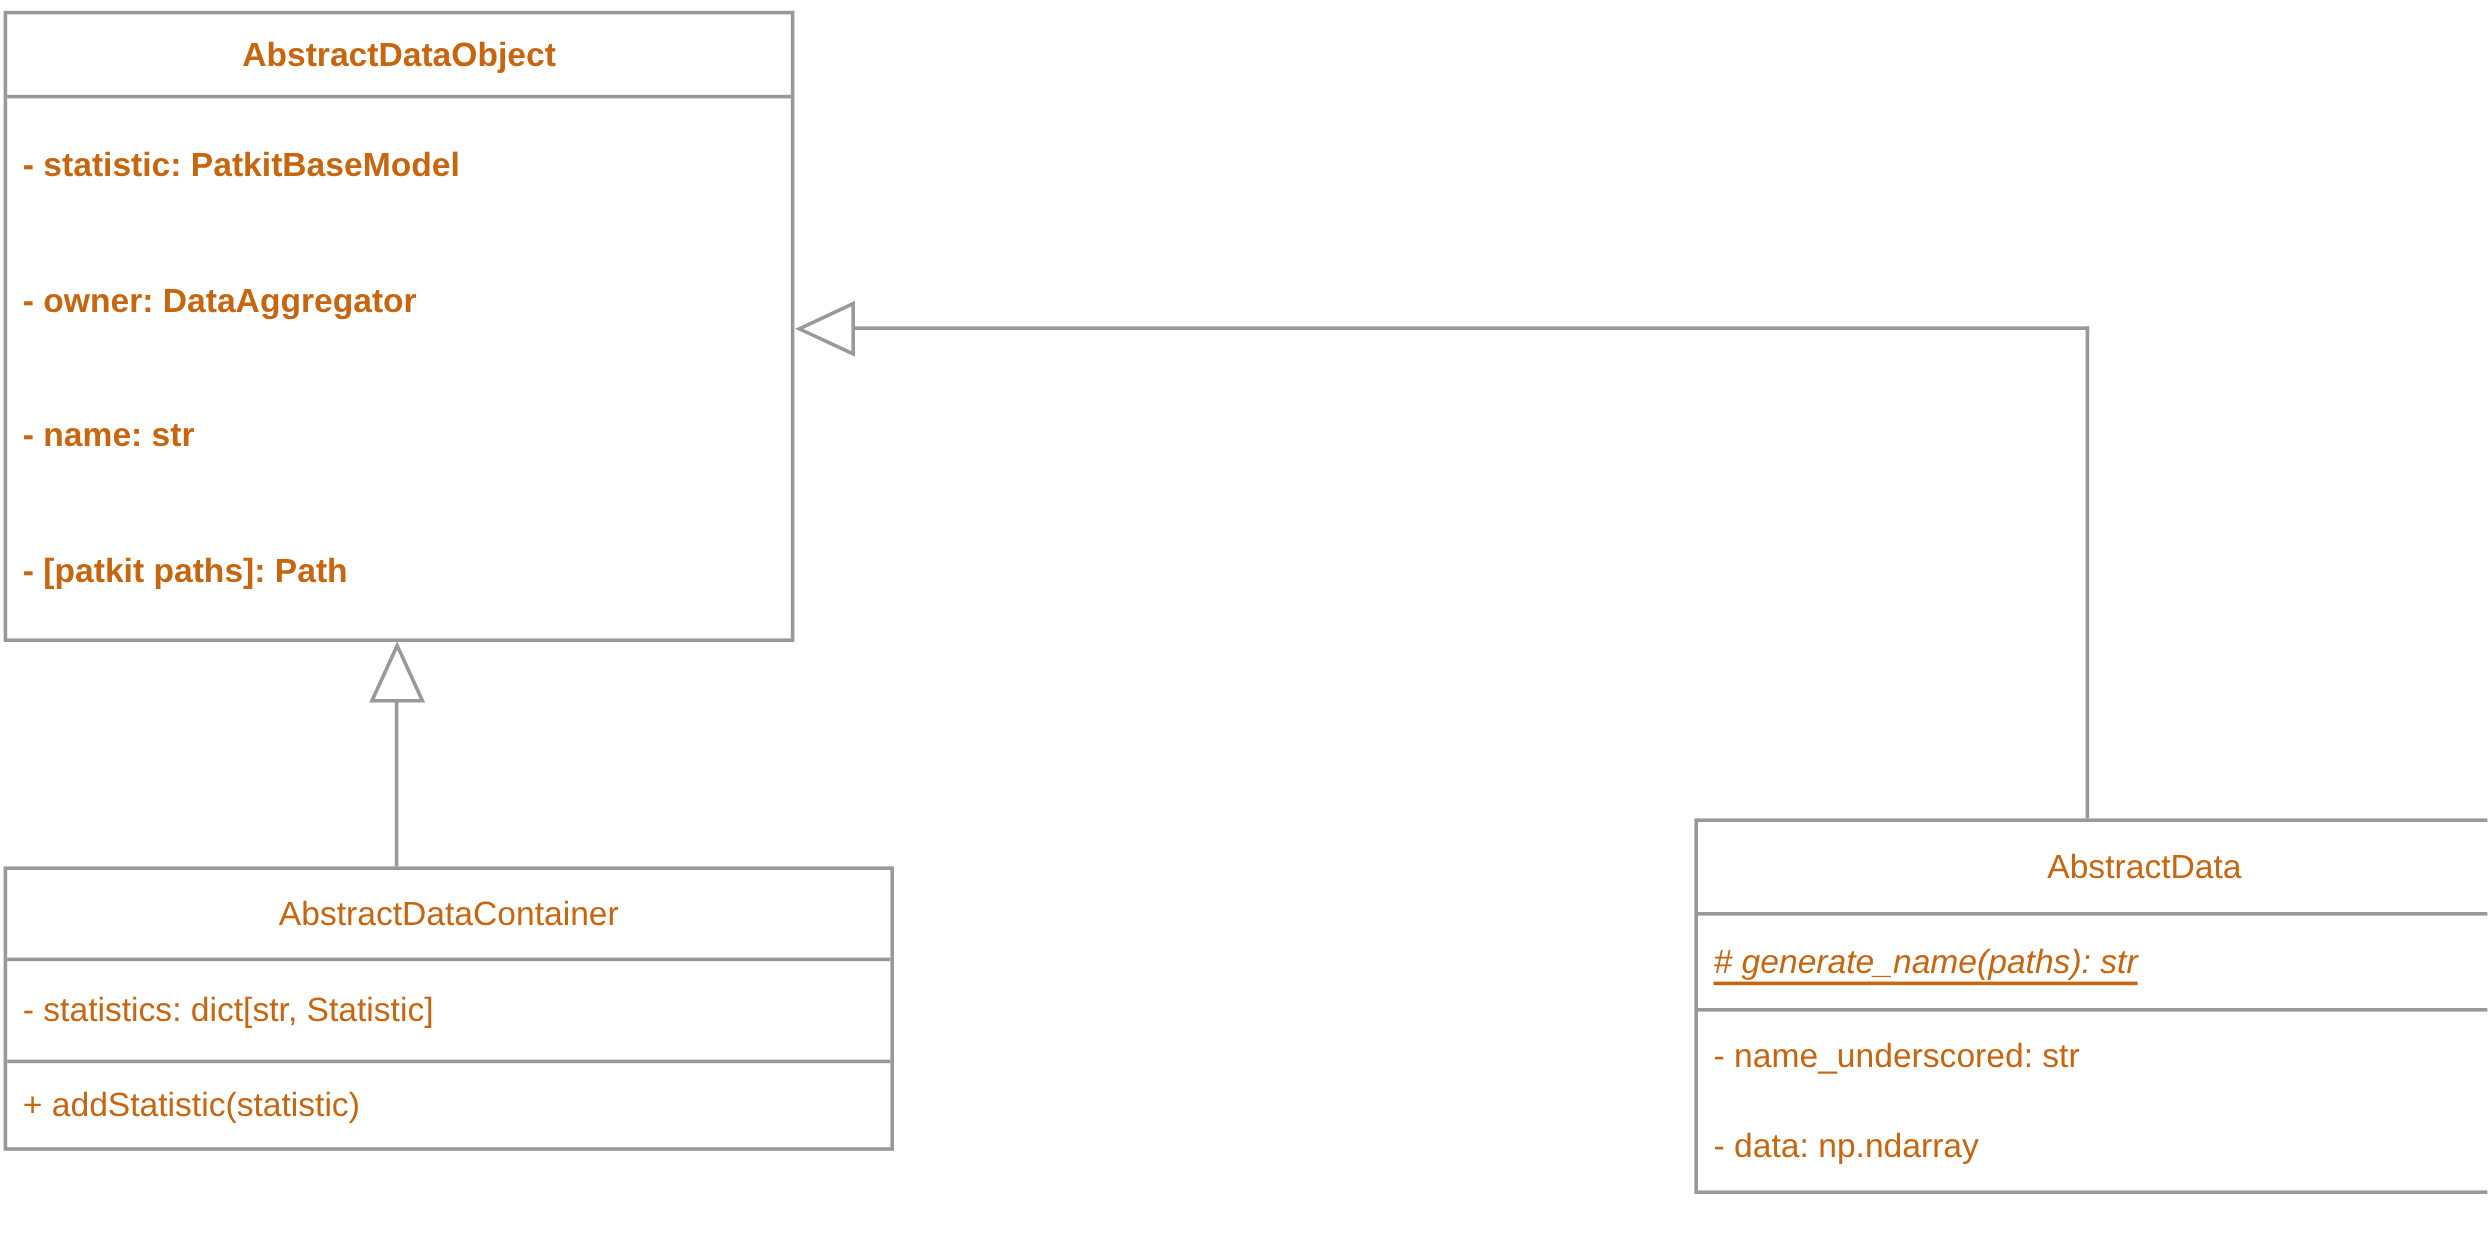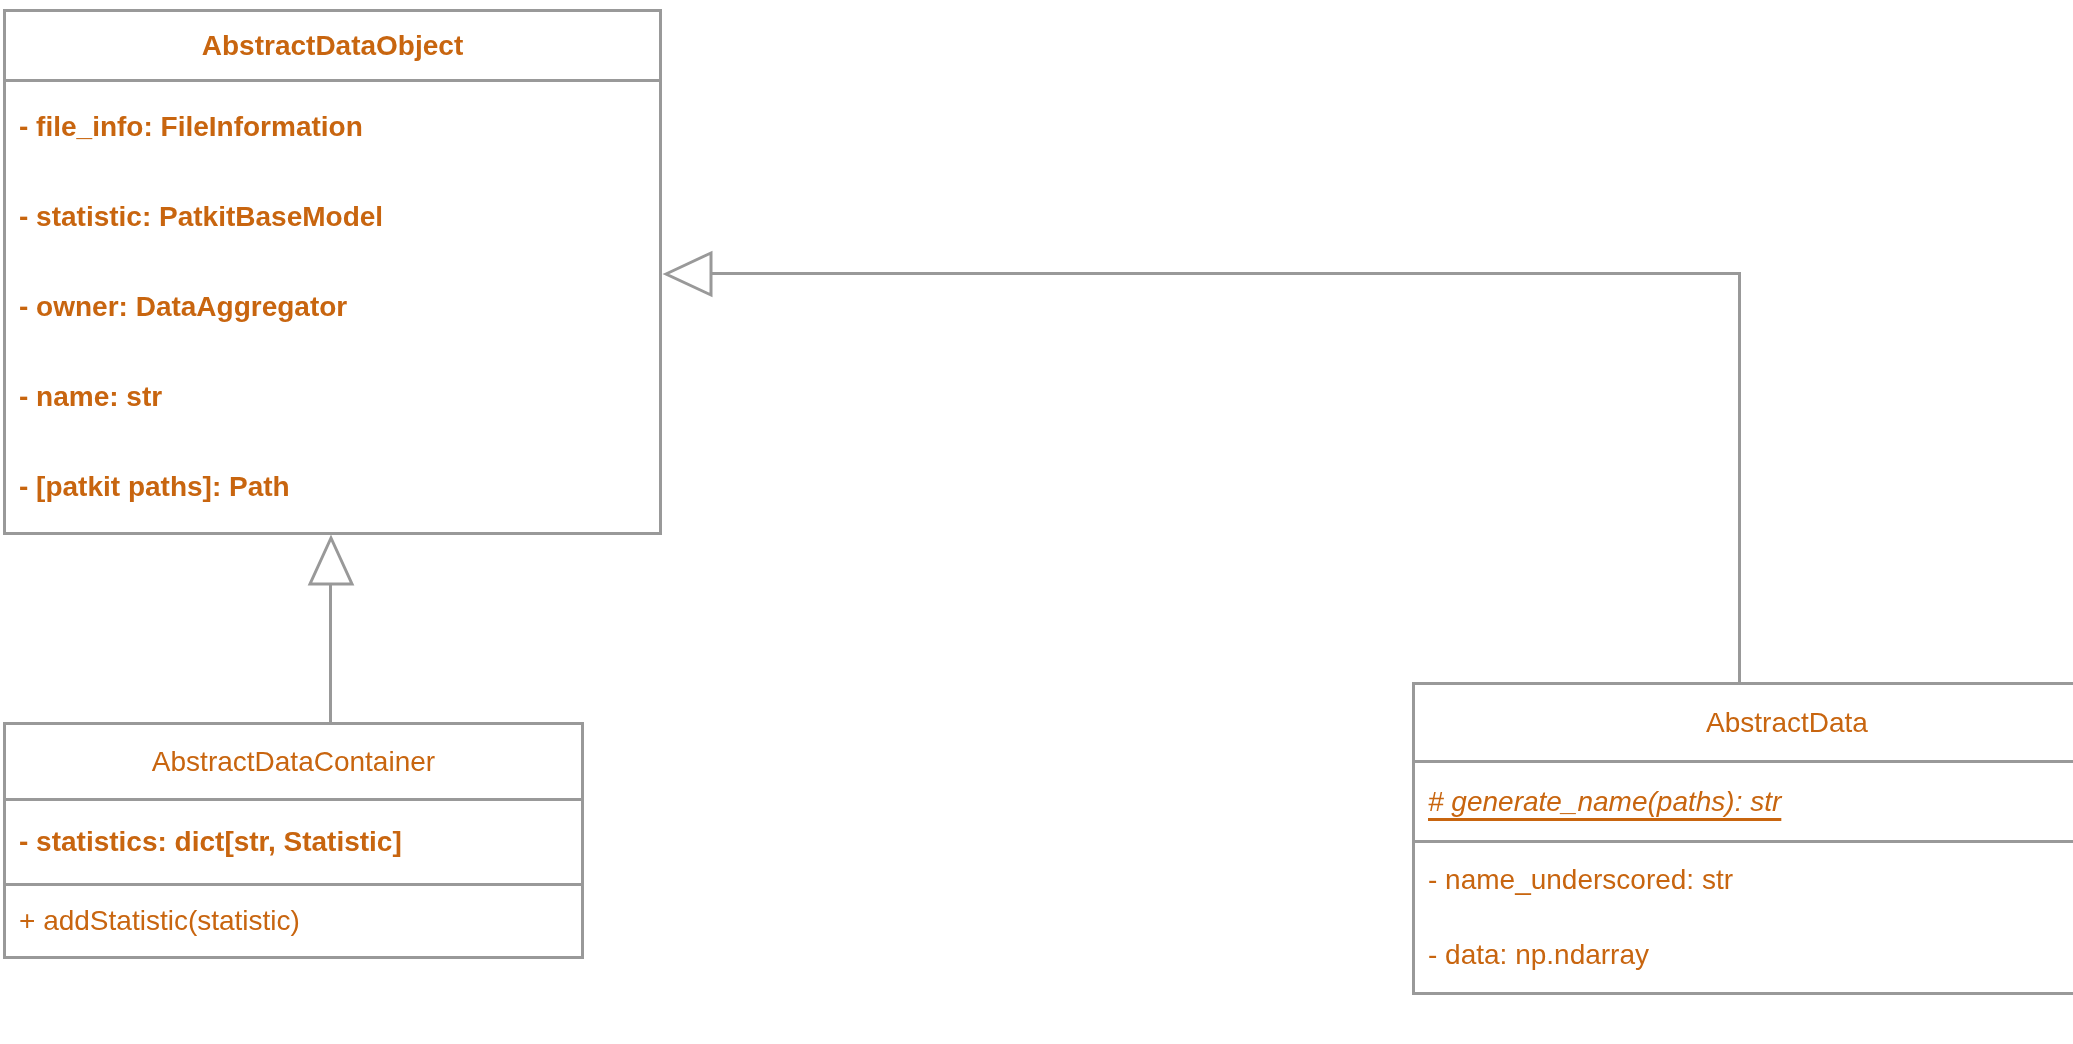--- a/index.html
+++ b/index.html
@@ -87,31 +87,30 @@
 
   <div class="conn-line h" style="left:710px; top:272px; width:1031px;"></div>
   <div class="conn-line v" style="left:1738px; top:272px; height:452px;"></div>
   <svg class="tri" style="left:664px; top:251px;" width="49" height="46">
     <polygon points="2,23 47,2 47,44"></polygon>
   </svg>
 
   <div class="class-box" style="left:3px; top:9px; width:659px; height:526px;font-weight:bold;">
     <div class="class-title" style="height:67px;">AbstractDataObject</div>
     <div class="section">
-      <div class="member-row">- file_info: FileInformation</div>
       <div class="member-row">- statistic: PatkitBaseModel</div>
       <div class="member-row">- owner: DataAggregator</div>
       <div class="member-row">- name: str</div>
       <div class="member-row">- [patkit paths]: Path</div>
     </div>
   </div>
 
-  <div class="class-box" style="left:3px; top:722px; width:581px; height:237px;">
+  <div class="class-box" style="left:3px; top:722px; width:742px; height:237px;">
     <div class="class-title" style="height:73px;">AbstractDataContainer</div>
-    <div class="section fixed" style="height:82px;font-weight:bold;">
+    <div class="section fixed" style="height:82px;">
       <div class="member-row">- statistics: dict[str, Statistic]</div>
     </div>
     <div class="section">
       <div class="member-row">+ addStatistic(statistic)</div>
     </div>
   </div>
 
   <div class="class-box" style="left:1412px; top:682px; width:750px; height:313px;">
     <div class="class-title" style="height:75px;">AbstractData</div>
     <div class="section fixed" style="height:77px;">

